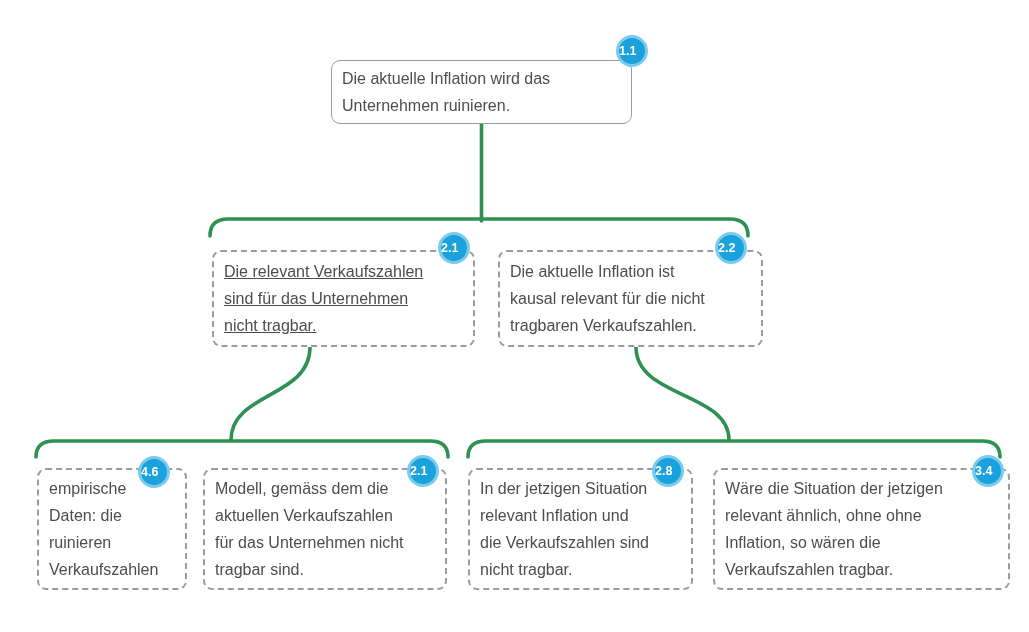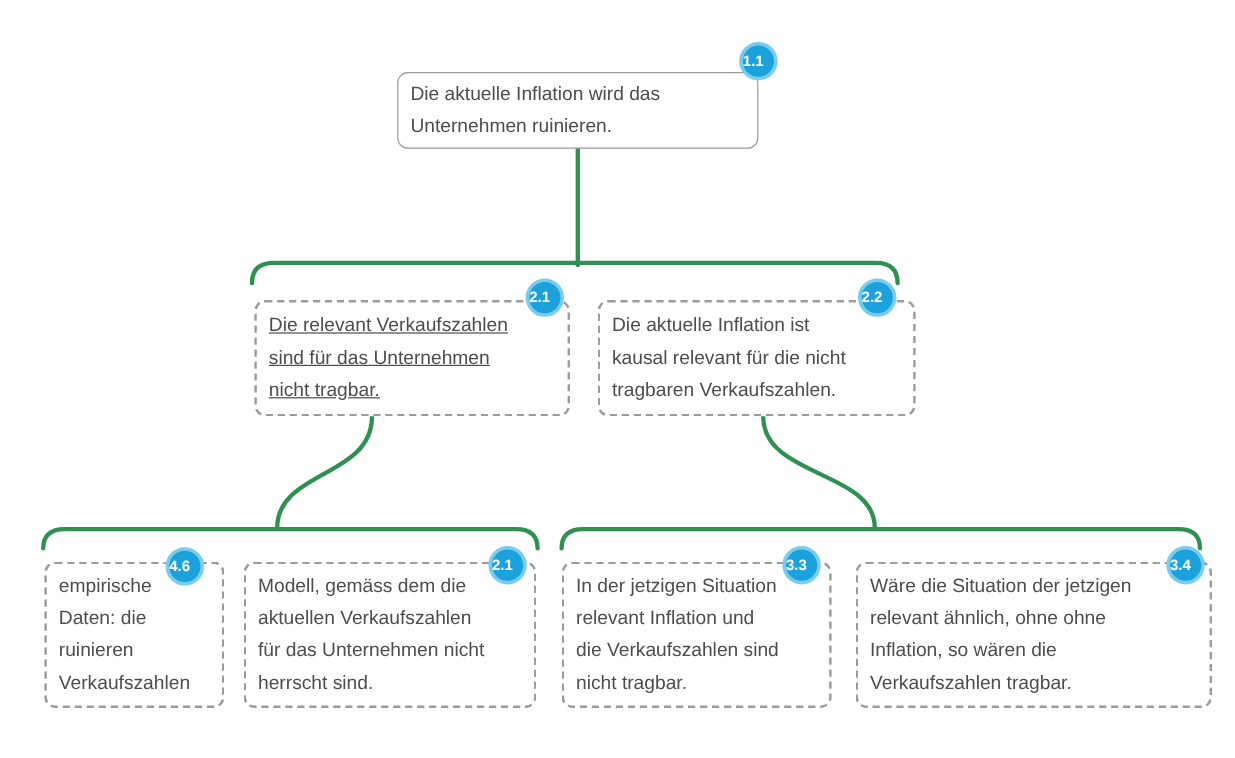--- a/index.html
+++ b/index.html
@@ -119,25 +119,25 @@
 Daten: die
 ruinieren
 Verkaufszahlen</span>
   </div>
 
   <div id="n32" class="node dashed">
     <span class="badge">2.1</span>
     <span class="node-text">Modell, gemäss dem die
 aktuellen Verkaufszahlen
 für das Unternehmen nicht
-herrscht sind.</span>
+tragbar sind.</span>
   </div>
 
   <div id="n33" class="node dashed">
-    <span class="badge">3.3</span>
+    <span class="badge">2.8</span>
     <span class="node-text">In der jetzigen Situation
 relevant Inflation und
 die Verkaufszahlen sind
 nicht tragbar.</span>
   </div>
 
   <div id="n34" class="node dashed">
     <span class="badge">3.4</span>
     <span class="node-text">Wäre die Situation der jetzigen
 relevant ähnlich, ohne ohne

